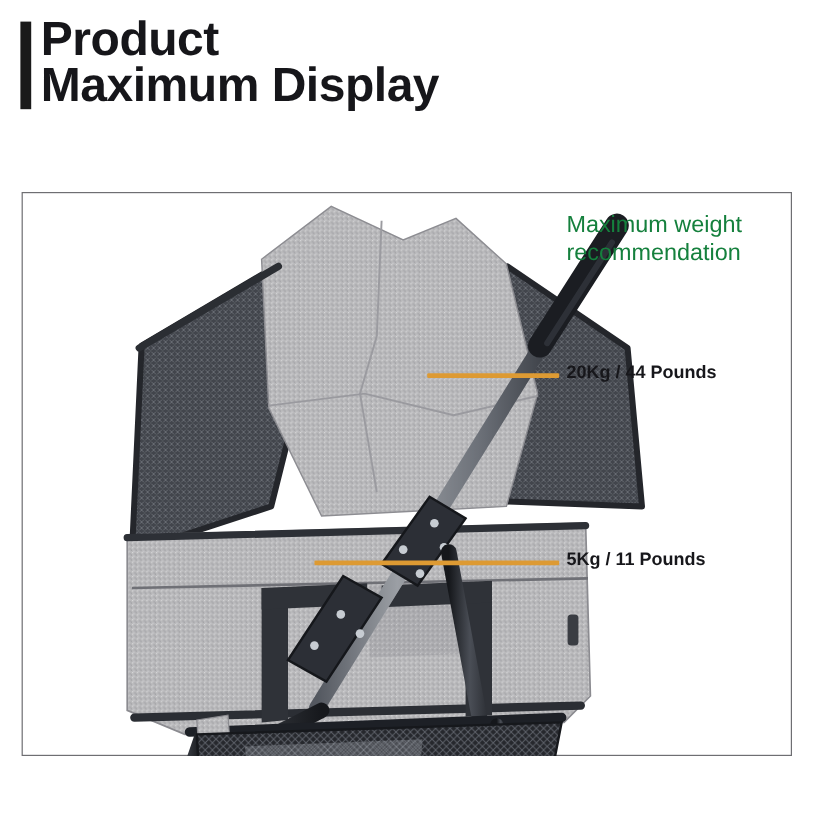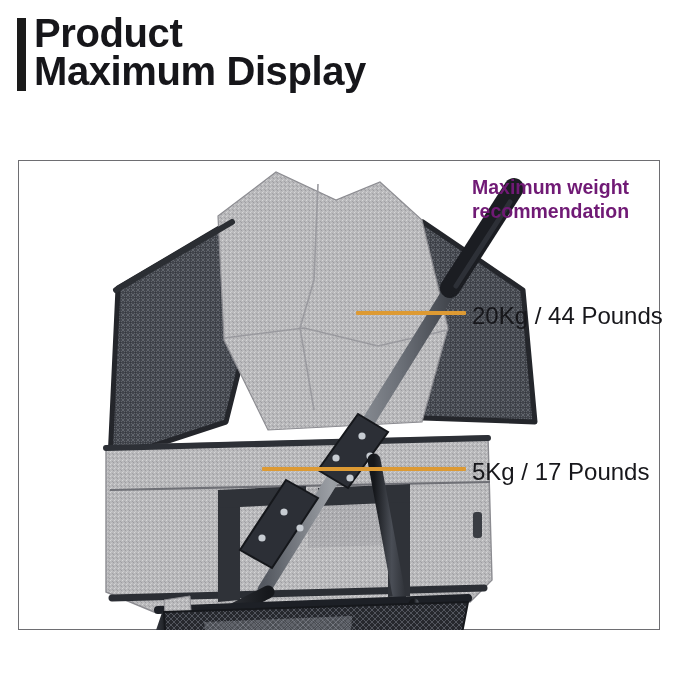--- a/index.html
+++ b/index.html
@@ -57,29 +57,29 @@
     box-sizing: border-box;
   }
 
   
   #callout-heading {
     position: absolute;
     left: 472px;
     top: 176px;
     width: 190px;
     font-size: 19.5px;
+    font-weight: normal;
+    color: #15803d;
+    line-height: 1.22;
+  }
+  .callout-value {
+    position: absolute;
+    left: 472px;
+    font-size: 15px;
     font-weight: bold;
-    color: #701a75;
-    line-height: 1.22;
-  }
-  .callout-value {
-    position: absolute;
-    left: 472px;
-    font-size: 24px;
-    font-weight: normal;
     color: #17171b;
     white-space: nowrap;
   }
   #callout-value-top { top: 302px; }
   #callout-value-bottom { top: 458px; }
 
   
   .leader-line {
     position: absolute;
     height: 4px;
@@ -277,13 +277,13 @@
   </g>
 </svg>
 </div>
 
 <div id="callout-heading">Maximum weight recommendation</div>
 
 <div class="leader-line" id="leader-line-top"></div>
 <div class="callout-value" id="callout-value-top">20Kg / 44 Pounds</div>
 
 <div class="leader-line" id="leader-line-bottom"></div>
-<div class="callout-value" id="callout-value-bottom">5Kg / 17 Pounds</div>
+<div class="callout-value" id="callout-value-bottom">5Kg / 11 Pounds</div>
 
 </body></html>

